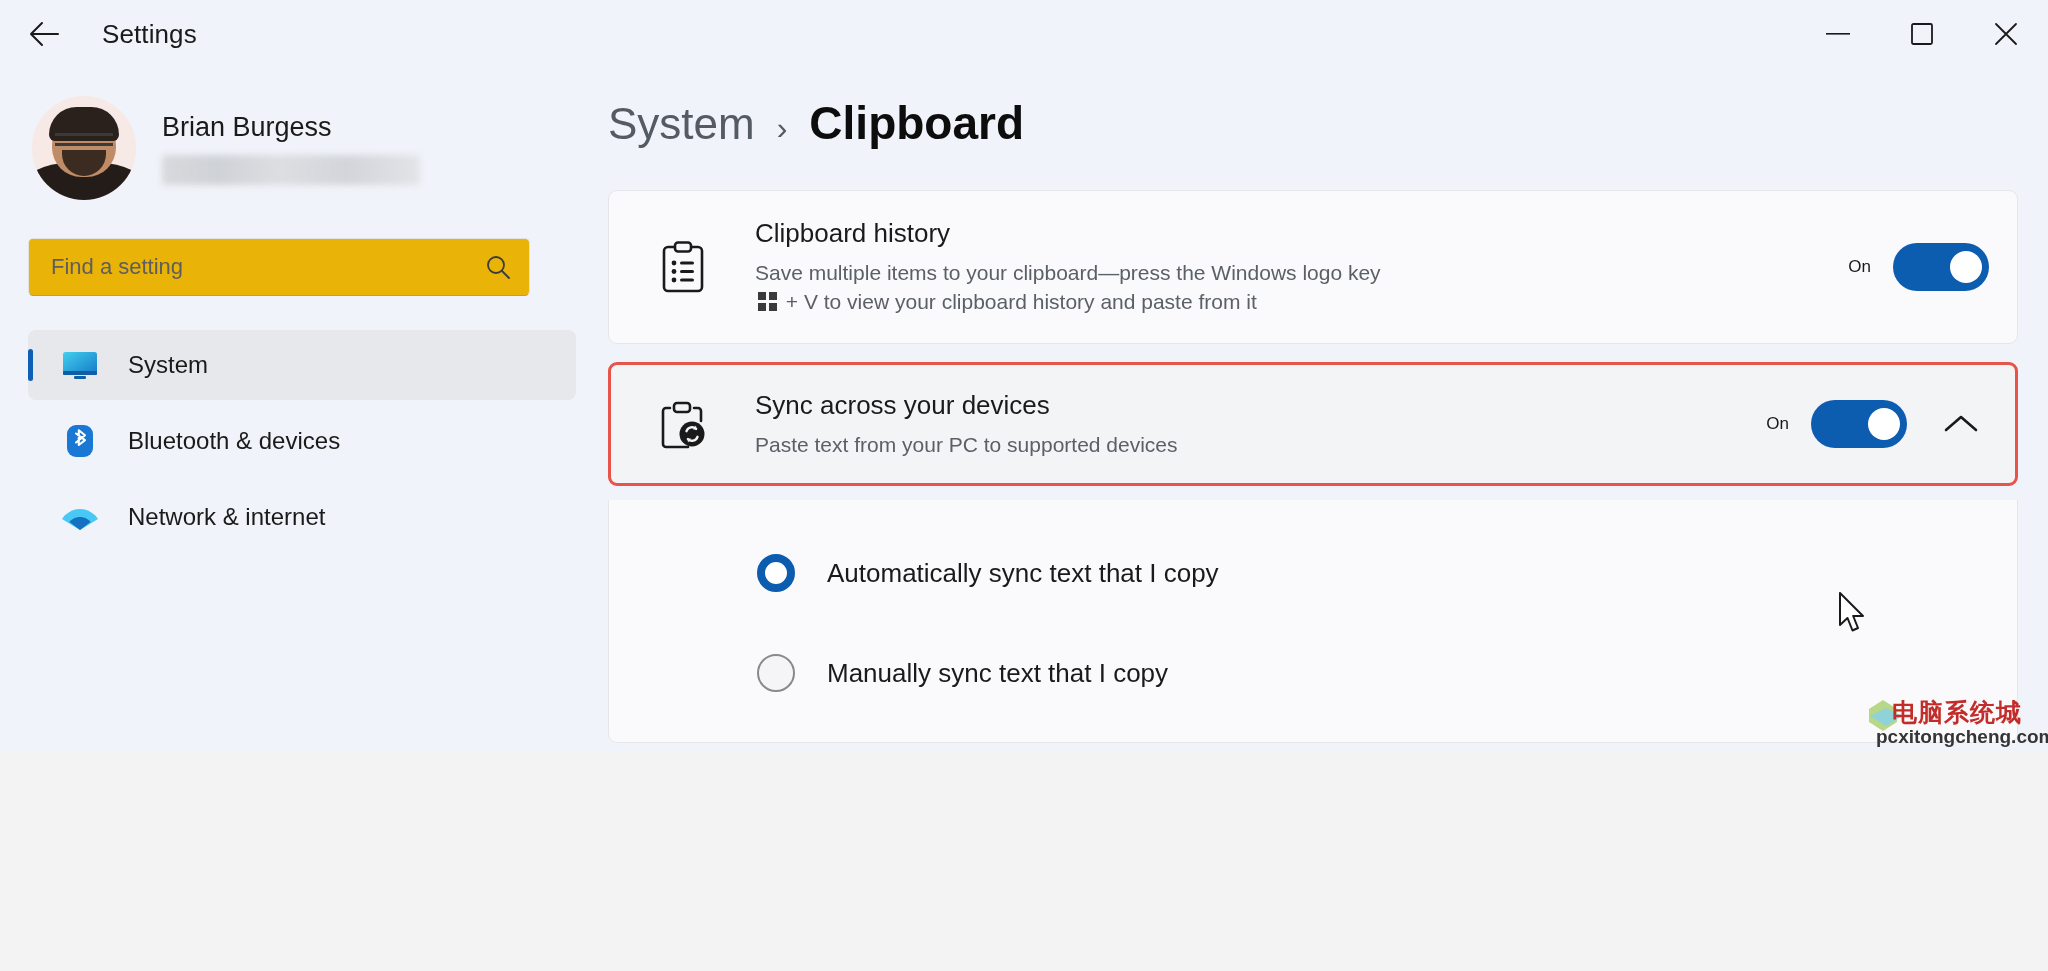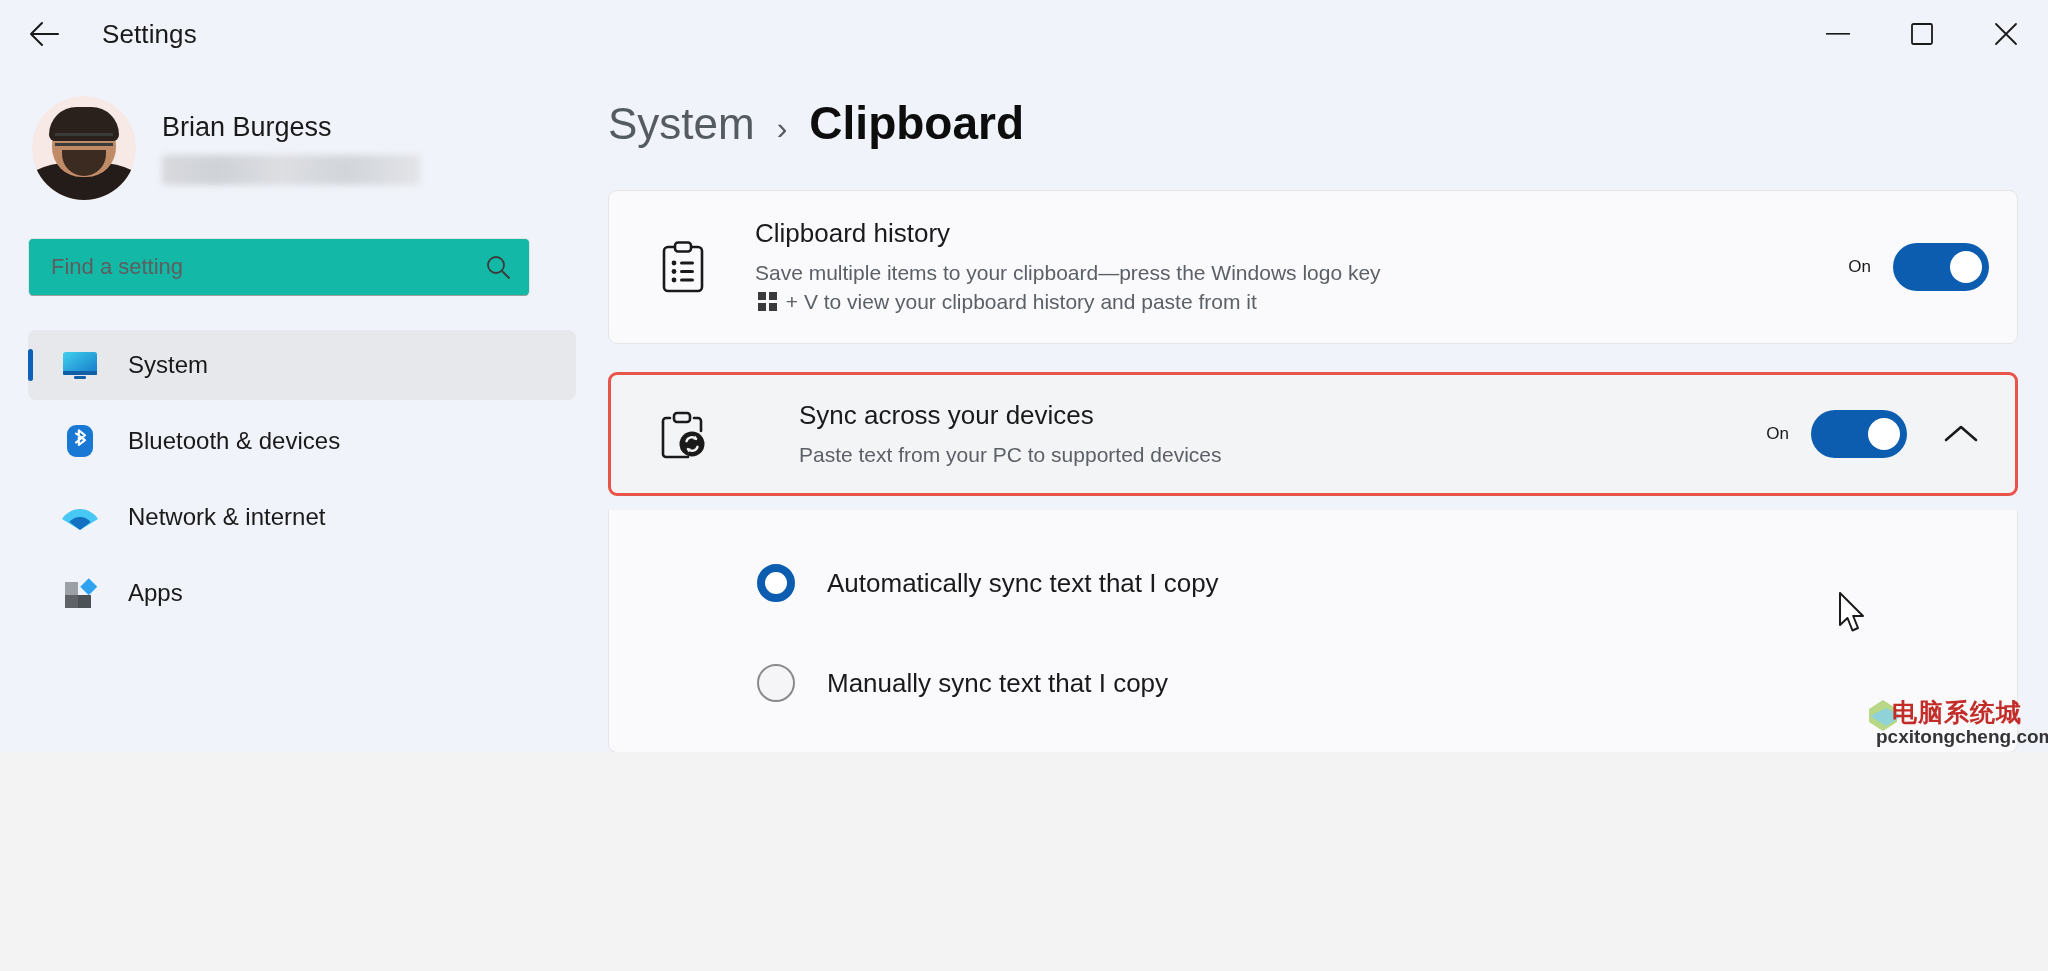--- a/index.html
+++ b/index.html
@@ -139,21 +139,21 @@
     filter: blur(3px);
   }
 
   .search-wrap {
     margin-top: 38px;
     position: relative;
     height: 58px;
   }
   .search-box {
     width: 502px; height: 58px;
-    background: #14b8a6;
+    background: #eab308;
     border: 1px solid #E2E2E2;
     border-bottom: 1.5px solid #9E9E9E;
     border-radius: 5px;
     display: flex;
     align-items: center;
     padding: 0 18px 0 22px;
     cursor: text;
   }
   .search-input {
     flex: 1;
@@ -232,21 +232,21 @@
 
   .card {
     background: #FAFAFC;
     border: 1px solid #E6E6E9;
     border-radius: 9px;
     display: flex;
     align-items: center;
     padding: 26px 28px 26px 46px;
     position: relative;
   }
-  .card + .card { margin-top: 28px; gap: 44px; }
+  .card + .card { margin-top: 18px; }
 
   .card.highlight {
     border: 3px solid #E8534A;
     background: #F3F4F6;
     padding: 24px 26px 24px 44px;
   }
 
   .card-icon {
     width: 56px; flex: 0 0 56px;
     display: flex; align-items: center; justify-content: center;
@@ -484,31 +484,20 @@
           <div class="nav-icon">
             <svg width="38" height="28" viewBox="0 0 38 28" fill="none">
               <path d="M19 6 C27 6 34 11 37 16 L19 27 L1 16 C4 11 11 6 19 6Z" fill="#47C8F5"></path>
               <path d="M19 14 C23.5 14 27.5 16.3 29.6 19 L19 27 L8.4 19 C10.5 16.3 14.5 14 19 14Z" fill="#1470C0"></path>
             </svg>
           </div>
           <div class="nav-label">Network &amp; internet</div>
         </div>
 
 
-        <div class="nav-item">
-          <div class="nav-icon">
-            <svg width="34" height="34" viewBox="0 0 34 34" fill="none">
-              <rect x="2" y="6" width="13" height="13" fill="#9AA0A6"></rect>
-              <rect x="2" y="19" width="13" height="13" fill="#5F6368"></rect>
-              <rect x="15" y="19" width="13" height="13" fill="#4C5155"></rect>
-              <rect x="21.5" y="0.5" width="12" height="12" transform="rotate(45 21.5 6.5)" fill="#2FA3F0"></rect>
-            </svg>
-          </div>
-          <div class="nav-label">Apps</div>
-        </div>
 
       </div>
     </div>
 
     <div class="main">
 
       <div class="breadcrumb">
         <span class="crumb-parent">System</span>
         <span class="crumb-sep">›</span>
         <span class="crumb-current">Clipboard</span>

